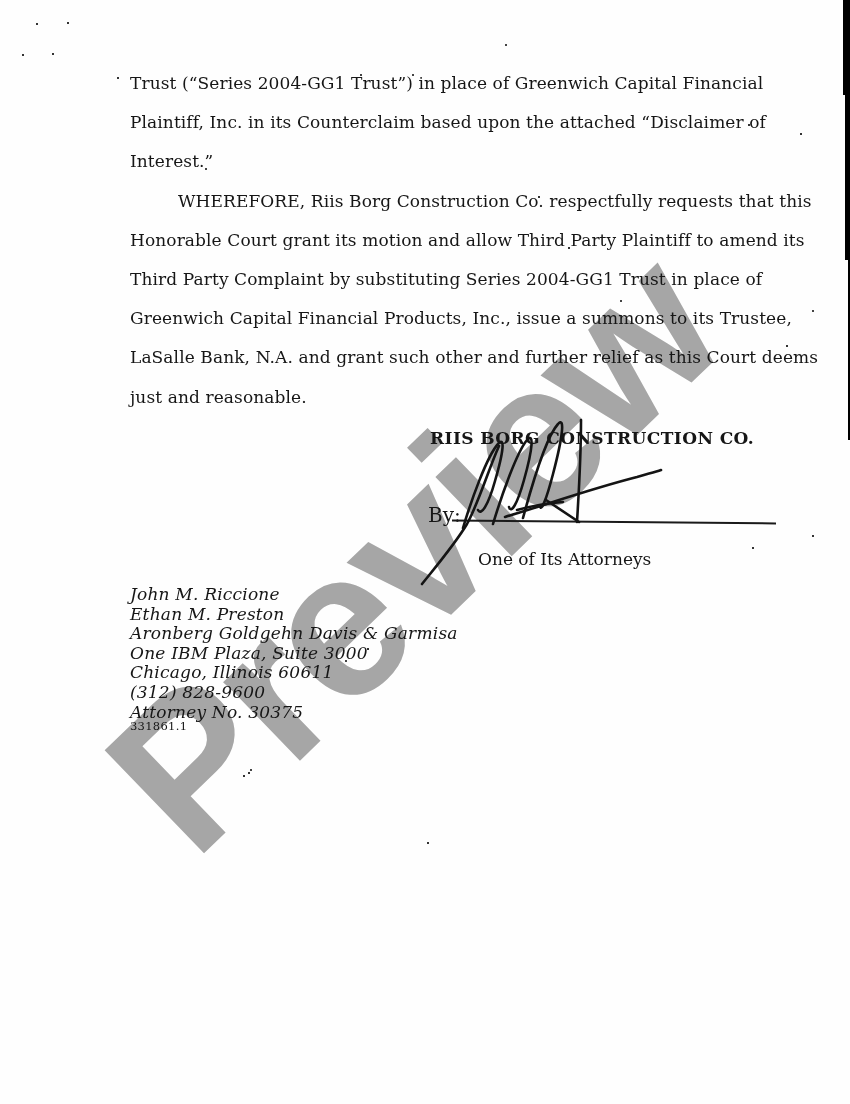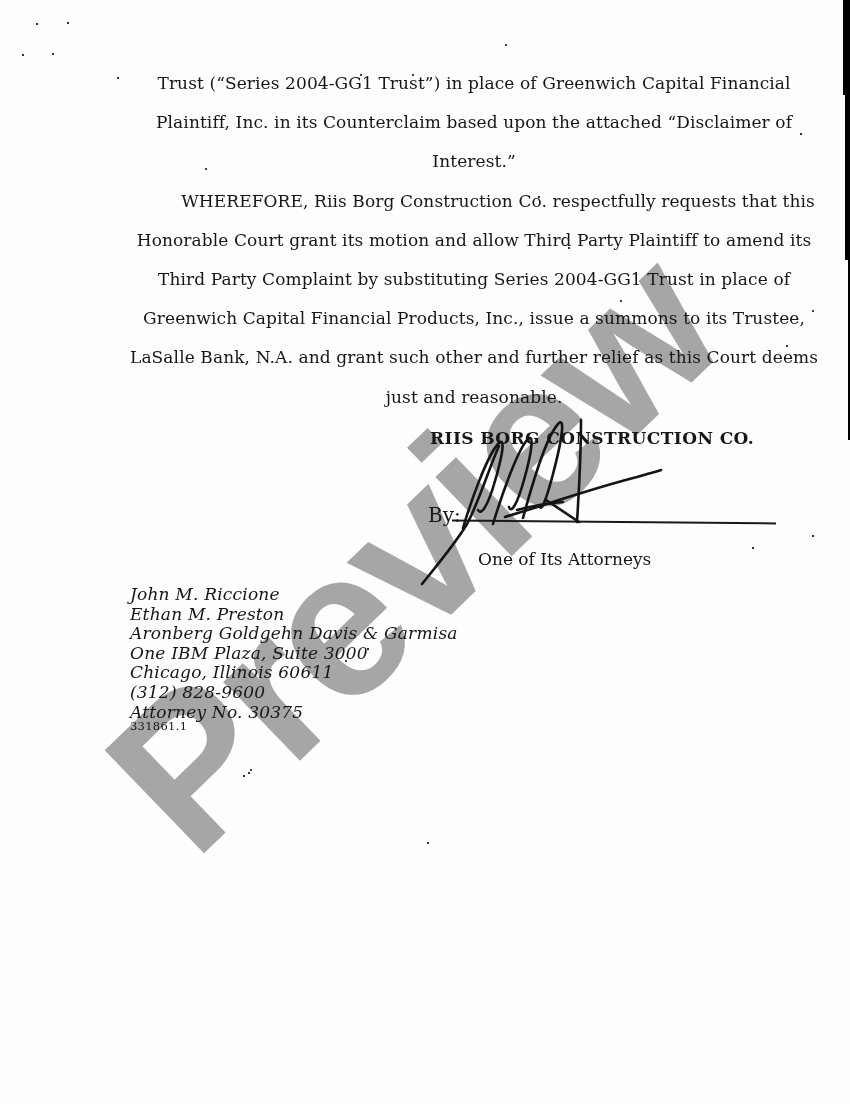--- a/index.html
+++ b/index.html
@@ -51,21 +51,20 @@
   .scan-bar .seg2 { width: 5px;   height: 165px; background: #000; }
   .scan-bar .seg3 { width: 2.5px; height: 180px; background: #000; }
 
   
   .body-text {
     position: absolute;
     left: 130px;
     top: 64px;
     z-index: 3;
     font-size: 17px;
-    text-align: center;
   }
   .body-line {
     height: 39.2px;
     line-height: 39.2px;
     white-space: nowrap;
     letter-spacing: 0.1px;
   }
   .body-line.indented { padding-left: 48px; }
 
   

